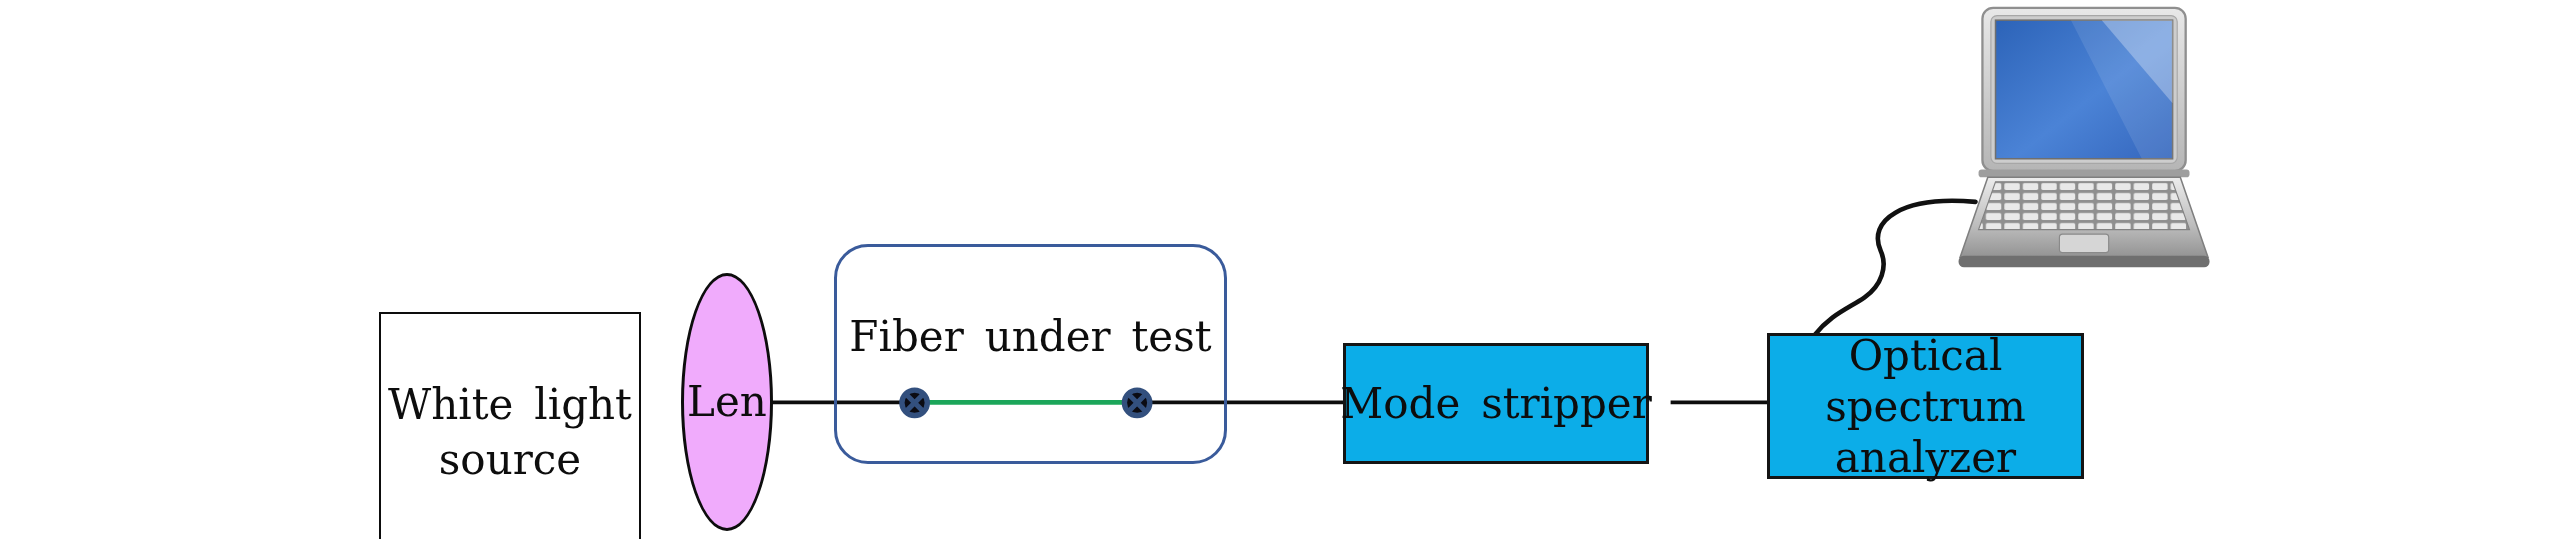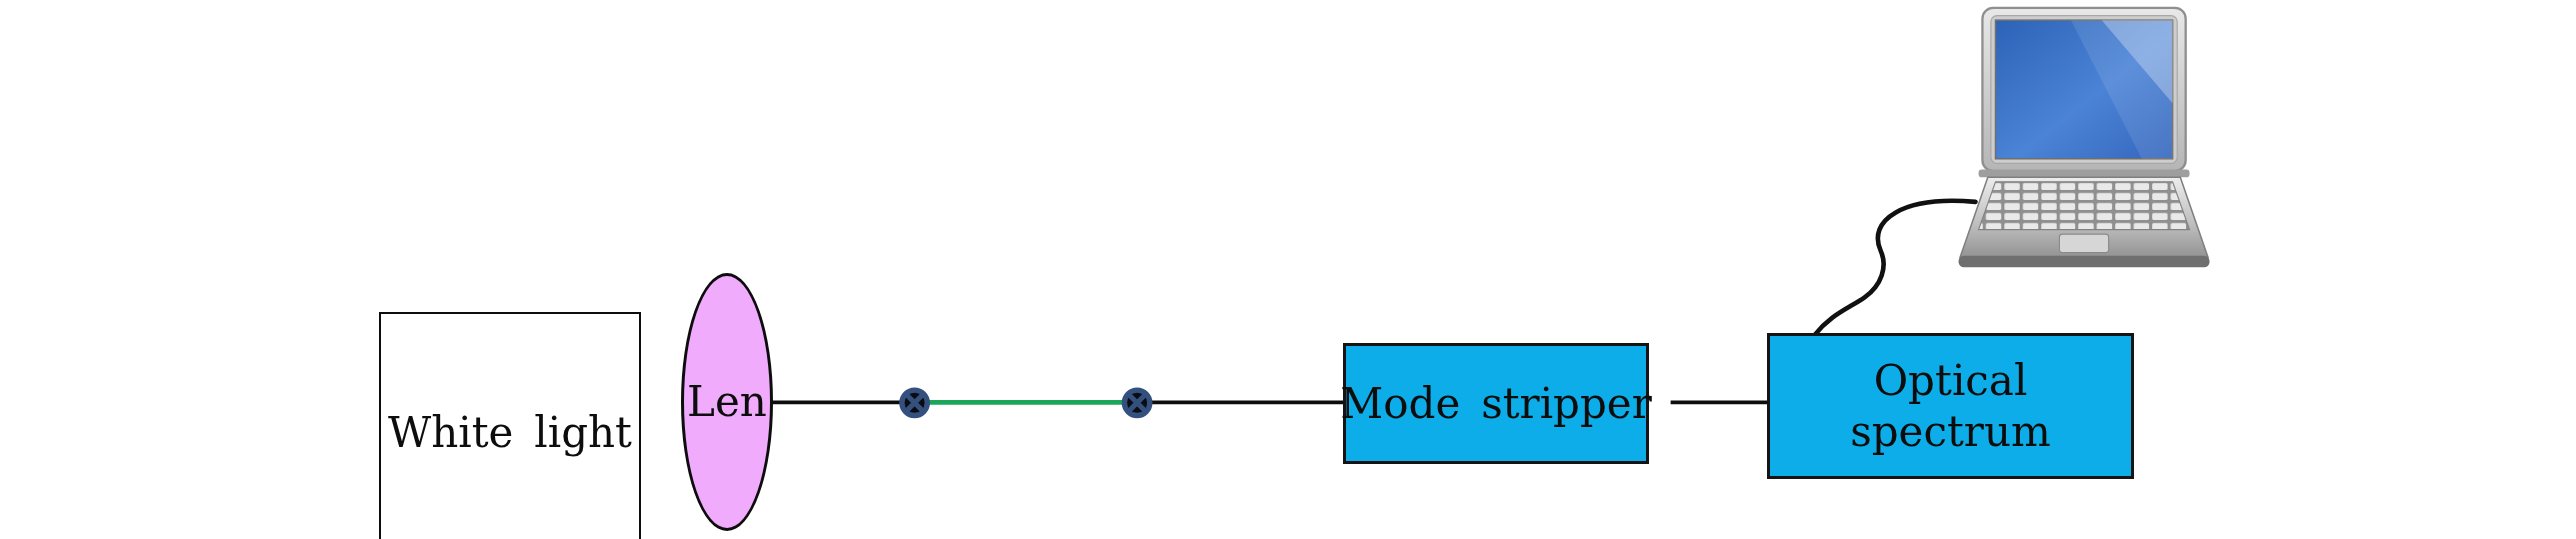--- a/index.html
+++ b/index.html
@@ -35,21 +35,21 @@
 
   .fiber-box{
     left:834px;top:244px;width:393px;height:220px;
     background:transparent;border:3.1px solid #3a5b9b;border-radius:34px;
     align-items:flex-start;
   }
   .fiber-box .label{margin-top:63px;}
 
   .cyan-box{background:#0cade8;border:3.1px solid #141414;}
   .mode-stripper{left:1343px;top:343px;width:306px;height:121px;}
-  .osa{left:1767px;top:333px;width:367px;height:146px;}
+  .osa{left:1767px;top:333px;width:317px;height:146px;}
   .osa .label{line-height:51px;white-space:normal;}
 </style>
 </head>
 <body>
 
 <div class="canvas">
 
   <svg class="linework" width="2576" height="540" viewBox="0 0 3346 701">
     <defs>
       <linearGradient id="lidGrad" x1="0" y1="0" x2="0" y2="1">
@@ -106,32 +106,37 @@
       <polygon points="52,228 302,228 338,332 16,332" fill="url(#baseGrad)" stroke="#7f7f7f" stroke-width="2"></polygon>
       <rect x="14" y="330" width="326" height="15" rx="7" fill="#6f6f6f"></rect>
       <polygon points="62,234 292,234 314,296 40,296" fill="url(#keys)" stroke="#828282" stroke-width="1.5"></polygon>
       <rect x="145" y="302" width="64" height="24" rx="4" fill="#d6d6d6" stroke="#8a8a8a" stroke-width="1.5"></rect>
     </g>
   </svg>
 
   <div class="node white-box">
     <div class="label">
       <div>White light</div>
+      <div>source</div>
     </div>
   </div>
 
   <div class="node lens">
     <div class="label">Len</div>
   </div>
 
+  <div class="node fiber-box">
+    <div class="label">Fiber under test</div>
+  </div>
 
   <div class="node cyan-box mode-stripper">
     <div class="label">Mode stripper</div>
   </div>
 
   <div class="node cyan-box osa">
     <div class="label">
       <div>Optical spectrum</div>
+      <div>analyzer</div>
     </div>
   </div>
 
 </div>
 
 
 </body></html>

